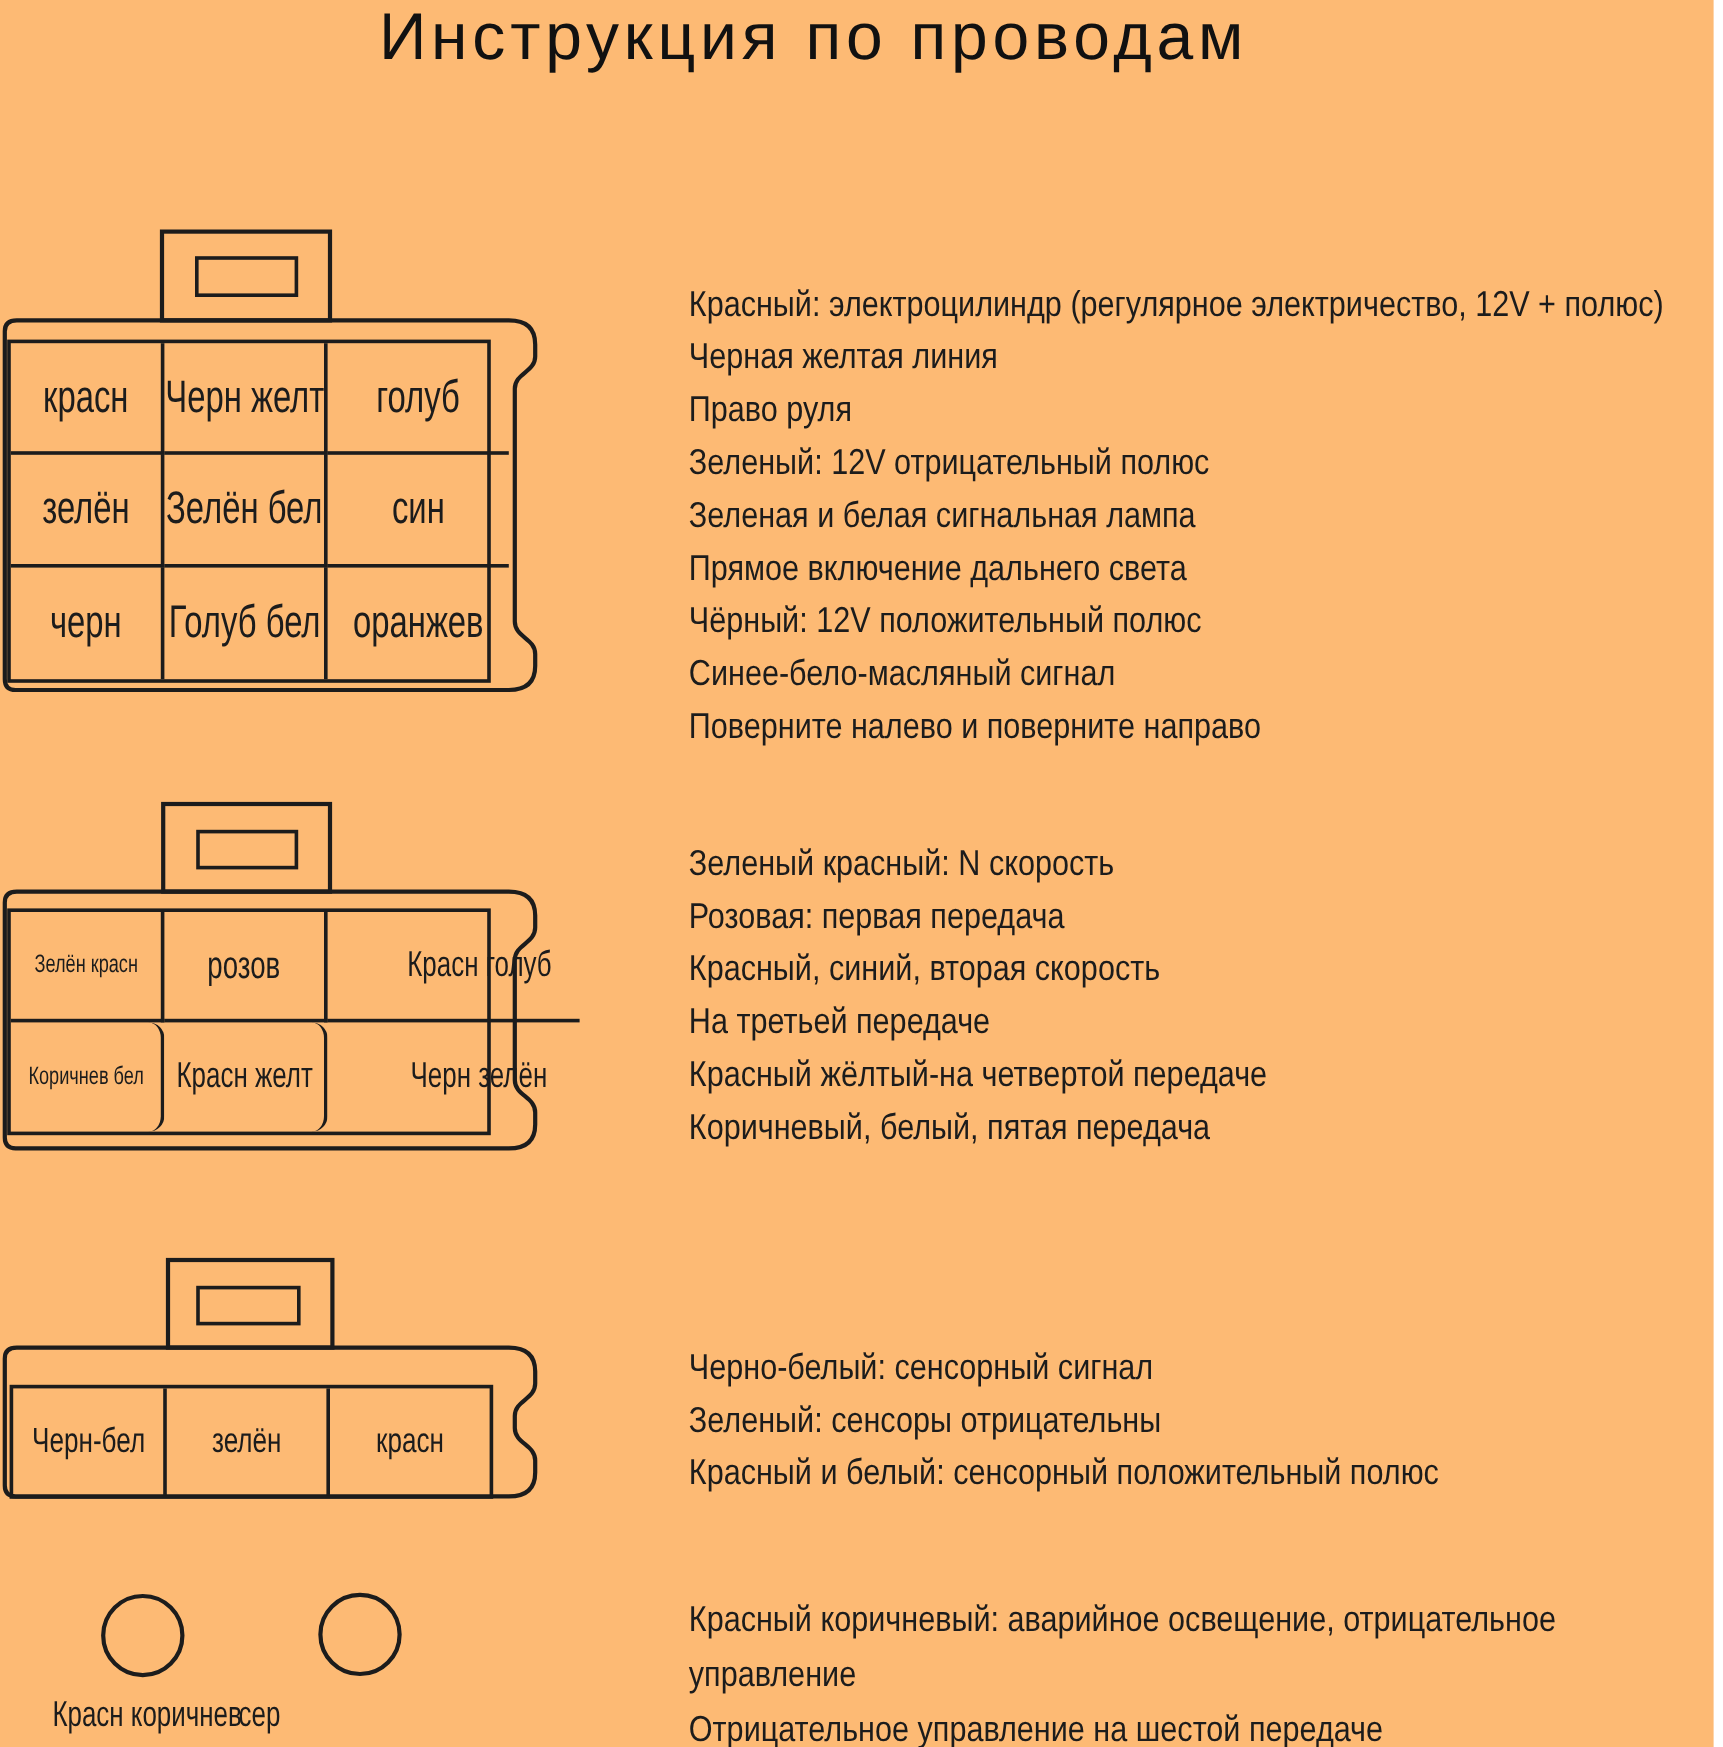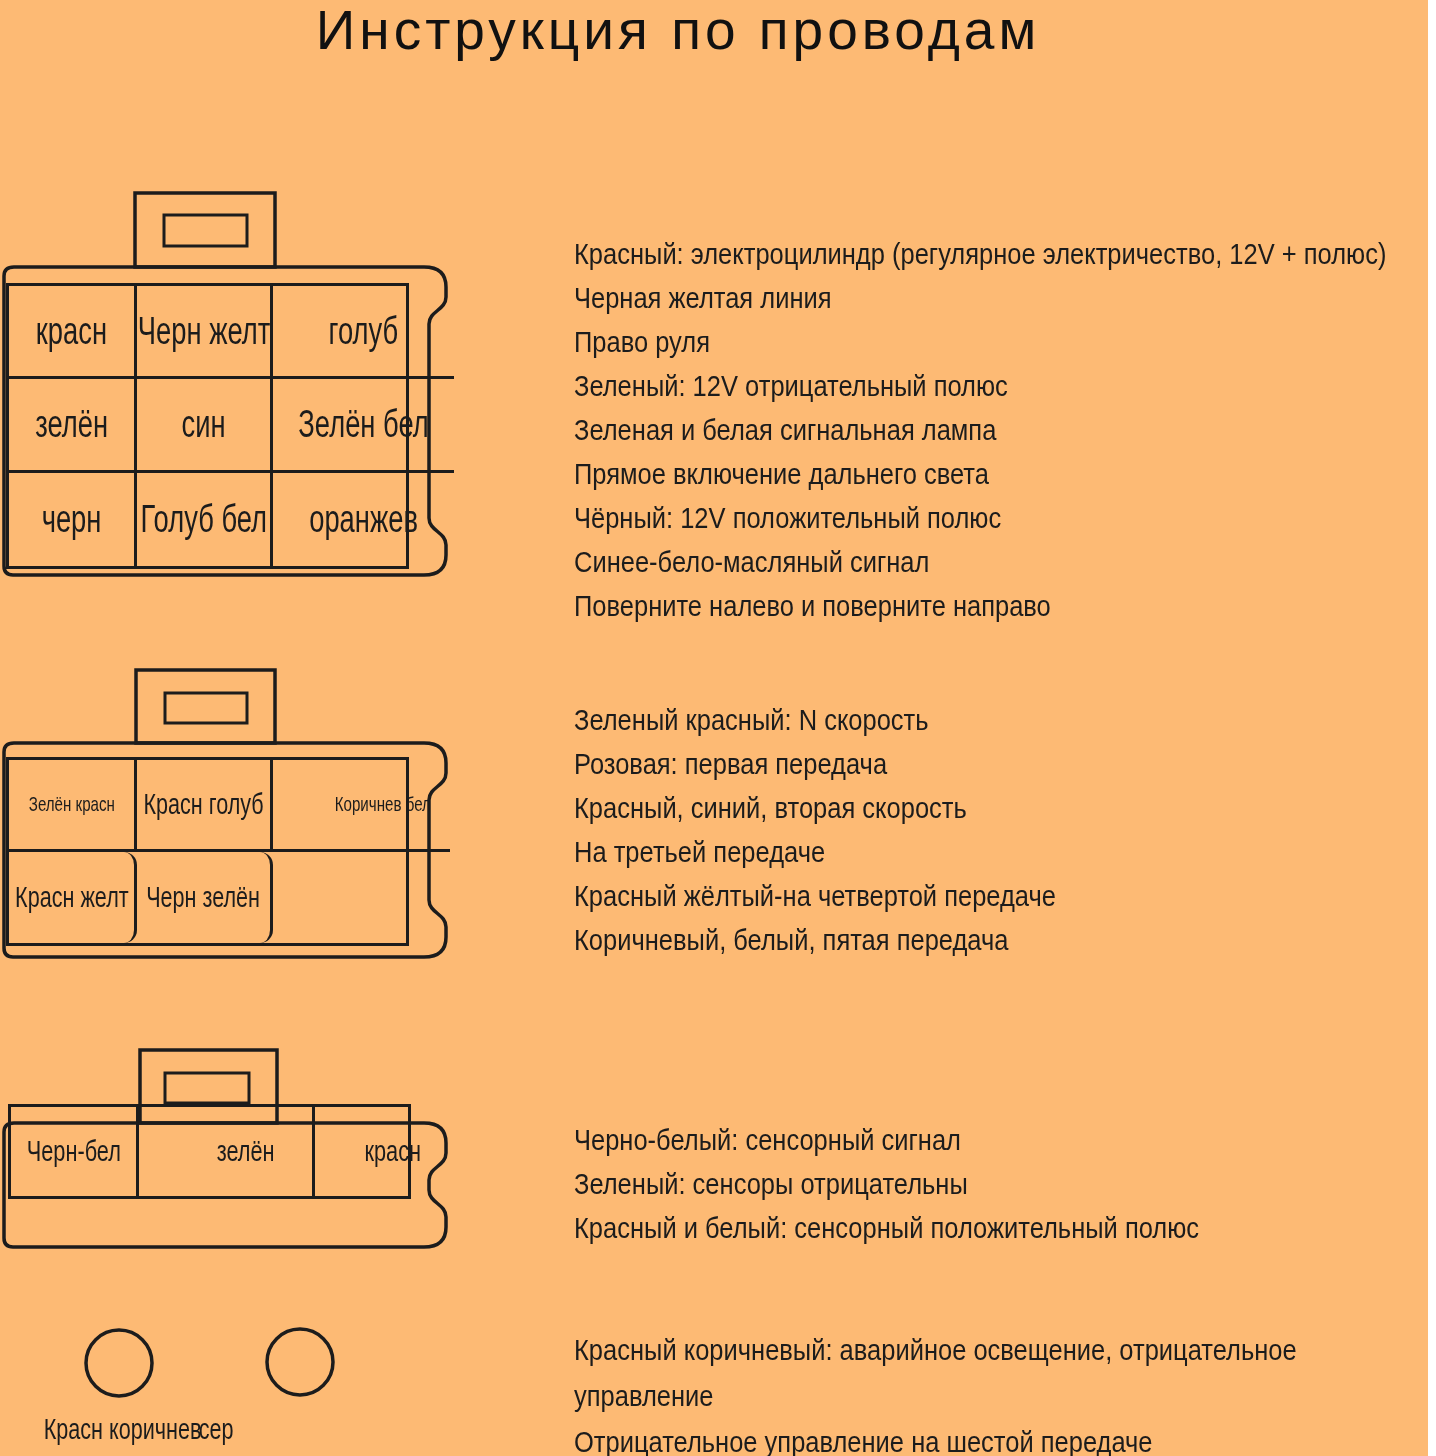--- a/index.html
+++ b/index.html
@@ -28,21 +28,21 @@
   .g1{left:6px;top:283px;width:403px;height:286px;grid-template-rows:repeat(3,1fr);}
   .g1 .cell{font-size:38px;}
   .g1 .cell:nth-child(3n){border-right:0;align-items:center;}
   .g1 .cell:nth-child(n+7){border-bottom:0;}
   .g2{left:6px;top:757px;width:403px;height:189px;grid-template-rows:repeat(2,1fr);}
   .g2 .cell{font-size:30px;}
   .g2 .cell:nth-child(3n){border-right:0;padding-left:43px;}
   .g2 .cell:nth-child(n+4){border-bottom:0;border-radius:13px;}
   .g2 .cell.sm{font-size:21px;}
   .g2 .cell.md{font-size:32px;}
-  .g3{left:8px;top:1104px;width:403px;height:95px;grid-template-rows:1fr;gap:40px;}
+  .g3{left:8px;top:1154px;width:403px;height:95px;grid-template-rows:1fr;}
   .g3 .cell{font-size:29px;border-bottom:0;}
   .g3 .cell span{transform:scaleX(.75);}
   .g3 .cell:nth-child(3n){border-right:0;}
 
   
   .notes{position:absolute;left:574px;width:1015px;}
   .note{
     font-size:30px;line-height:44px;white-space:nowrap;
     transform:scaleX(.85);transform-origin:0 0;color:#1c1c1c;
   }
@@ -95,39 +95,42 @@
     <div class="cell">
         <span>Черн желт</span>
       </div>
     <div class="cell">
         <span>голуб</span>
       </div>
     <div class="cell">
         <span>зелён</span>
       </div>
     <div class="cell">
-        <span>син</span>
+        <span>Зелён бел</span>
       </div>
     <div class="cell">
-        <span>Зелён бел</span>
+        <span>син</span>
       </div>
     <div class="cell">
         <span>черн</span>
       </div>
     <div class="cell">
         <span>Голуб бел</span>
       </div>
     <div class="cell">
         <span>оранжев</span>
       </div>
   </div>
 
   <div class="grid g2">
     <div class="cell sm">
         <span>Зелён красн</span>
+      </div>
+    <div class="cell md">
+        <span>розов</span>
       </div>
     <div class="cell">
         <span>Красн голуб</span>
       </div>
     <div class="cell sm">
         <span>Коричнев бел</span>
       </div>
     <div class="cell">
         <span>Красн желт</span>
       </div>

